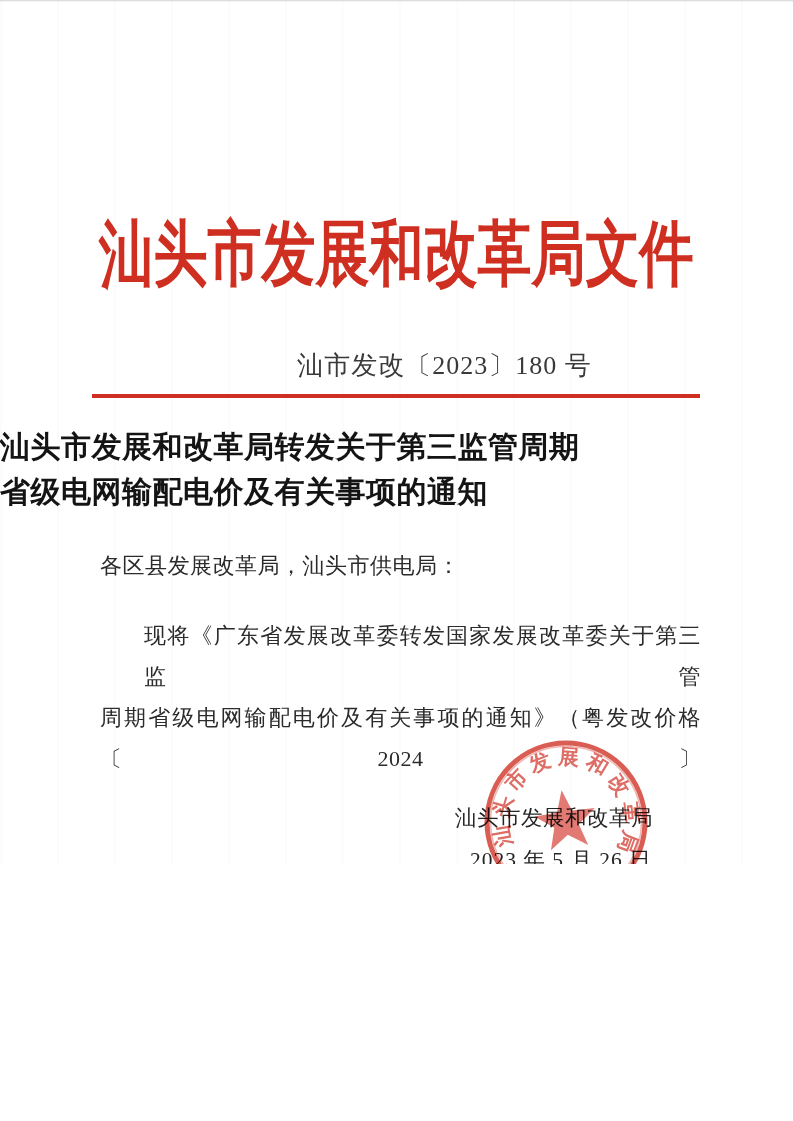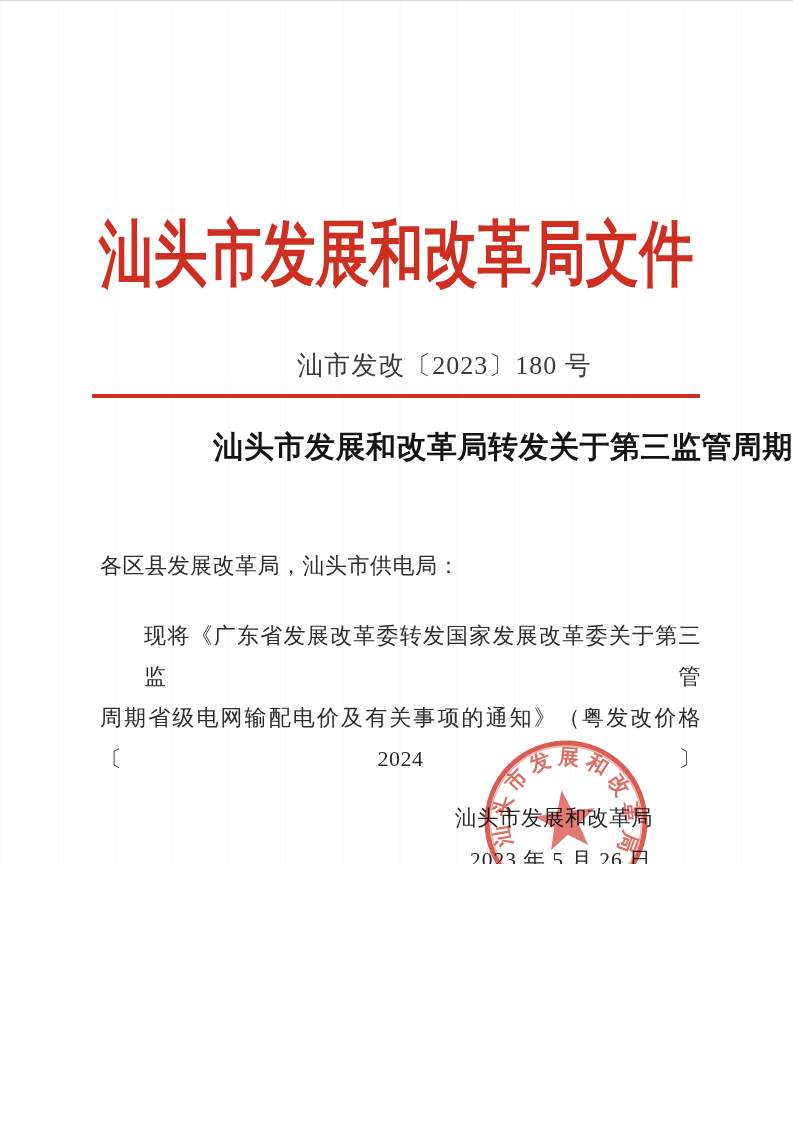--- a/index.html
+++ b/index.html
@@ -60,21 +60,21 @@
     left: 92px;
     width: 608px;
     height: 4px;
     background: var(--red, #cf2f21);
   }
   .doc-title {
     position: absolute;
     top: 424px;
     left: 0;
     width: 100%;
-    text-align: right;
+    text-align: left;
     font-size: 30px;
     line-height: 45px;
     font-weight: bold;
     color: #141414;
     letter-spacing: 0.5px;
   }
   .body-block {
     position: absolute;
     top: 552px;
     left: 100px;
@@ -160,20 +160,21 @@
   <div class="scan-edge-top"></div>
 
   <div class="masthead">汕头市发展和改革局文件</div>
 
   <div class="doc-number">汕市发改〔2023〕180 号</div>
 
   <div class="red-rule"></div>
 
   <div class="doc-title">
     <div>汕头市发展和改革局转发关于第三监管周期</div>
+    <div>省级电网输配电价及有关事项的通知</div>
   </div>
 
   <div class="body-block">
     <div class="salutation">各区县发展改革局，汕头市供电局：</div>
     <div class="para">
       <div class="para-line justify indent">现将《广东省发展改革委转发国家发展改革委关于第三监管</div>
       <div class="para-line justify">周期省级电网输配电价及有关事项的通知》（粤发改价格〔2024〕</div>
     </div>
   </div>
 

